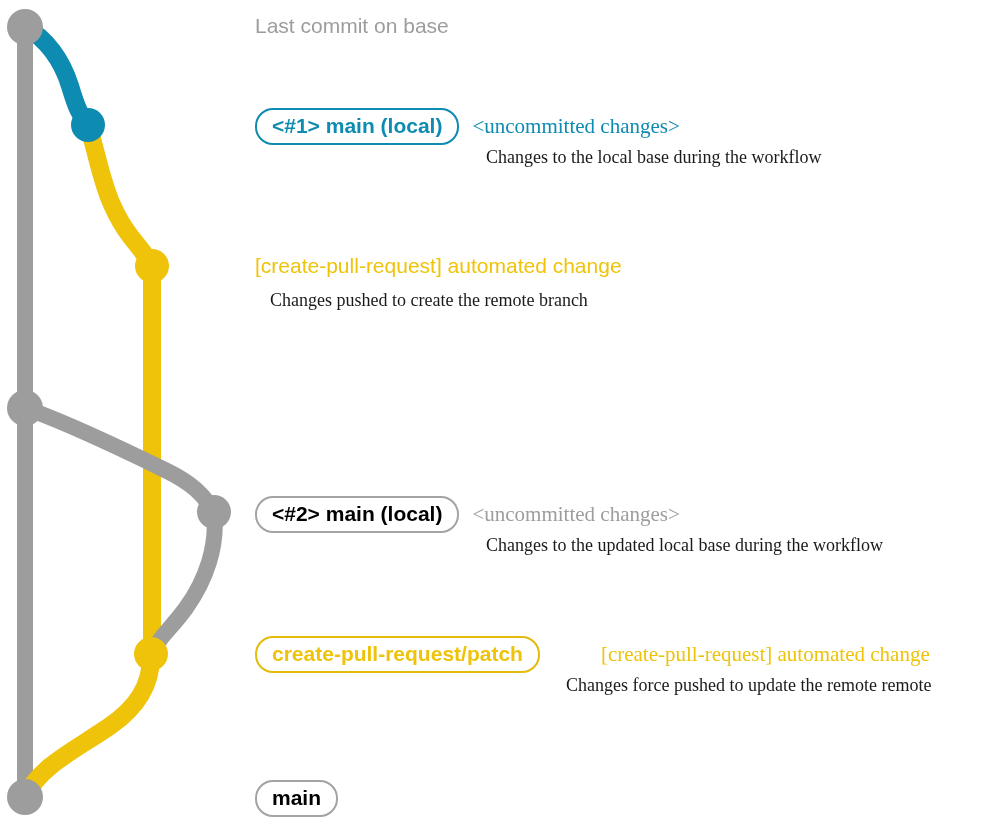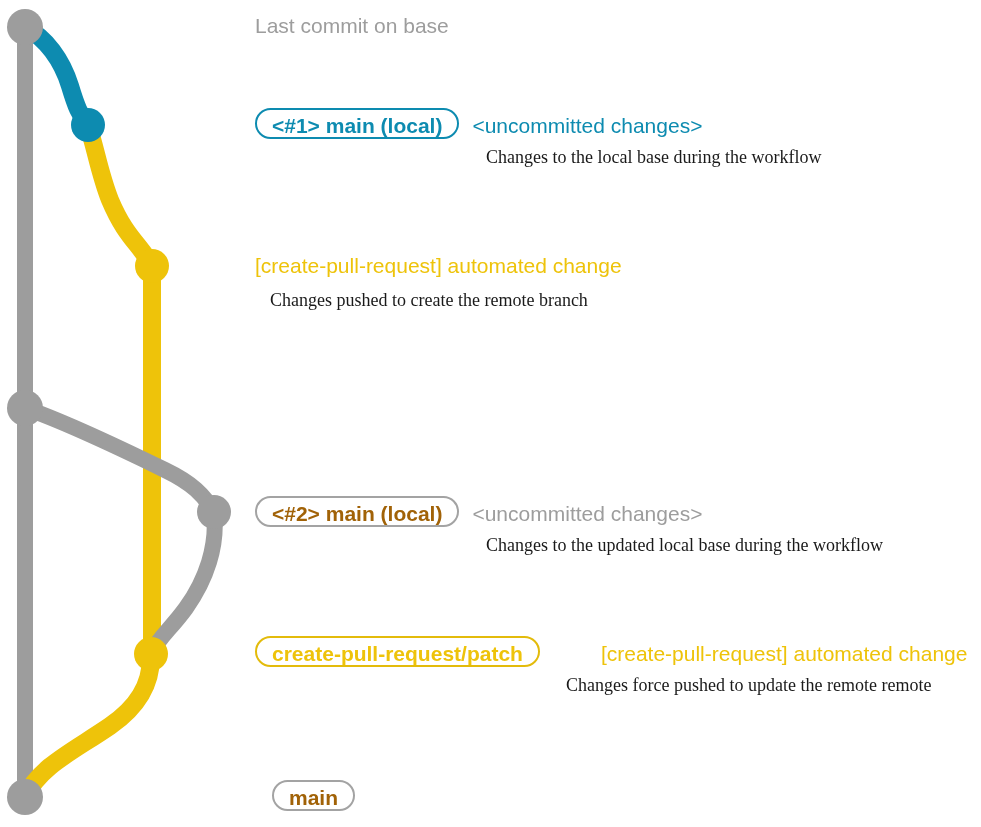--- a/index.html
+++ b/index.html
@@ -35,34 +35,34 @@
     position: absolute;
     display: flex;
     align-items: baseline;
     white-space: nowrap;
   }
 
   .badge {
     display: inline-block;
     border-radius: 18px;
     border: 2px solid;
-    padding: 5px 15px 0 15px;
+    padding: 5px 15px 6px 15px;
     font-family: "Liberation Sans", sans-serif;
     font-size: 21px;
     font-weight: bold;
     line-height: 1.05;
     background: #ffffff;
   }
 
-  .badge.gray  { border-color: #a3a3a3; color: #a16207; }
+  .badge.gray  { border-color: #a3a3a3; color: #000000; }
   .badge.blue  { border-color: #0d8bb0; color: #0d8bb0; }
   .badge.yellow{ border-color: #e3bb0b; color: #eec30a; }
 
   .msg {
-    font-family: Liberation Sans, sans-serif;
+    font-family: Liberation Serif, serif;
     font-size: 21px;
     margin-left: 13px;
   }
   .msg.gray   { color: #9d9d9d; }
   .msg.blue   { color: #0d8bb0; }
   .msg.yellow { color: #eec30a; }
 
   .heading {
     position: absolute;
     font-family: "Liberation Sans", sans-serif;
@@ -132,17 +132,17 @@
     <span class="msg gray">&lt;uncommitted changes&gt;</span>
   </div>
   <div class="desc" style="left:486px; top:535px;">Changes to the updated local base during the workflow</div>
 
   <div class="row" style="left:255px; top:636px;gap:48px;">
     <span class="badge yellow">create-pull-request/patch</span>
     <span class="msg yellow">[create-pull-request] automated change</span>
   </div>
   <div class="desc" style="left:566px; top:675px;">Changes force pushed to update the remote remote</div>
 
-  <div class="row" style="left:272px; top:780px;gap:39px;">
+  <div class="row" style="left:255px; top:780px;gap:39px;">
     <span class="badge gray">main</span>
   </div>
 
 </div>
 
 </body></html>

